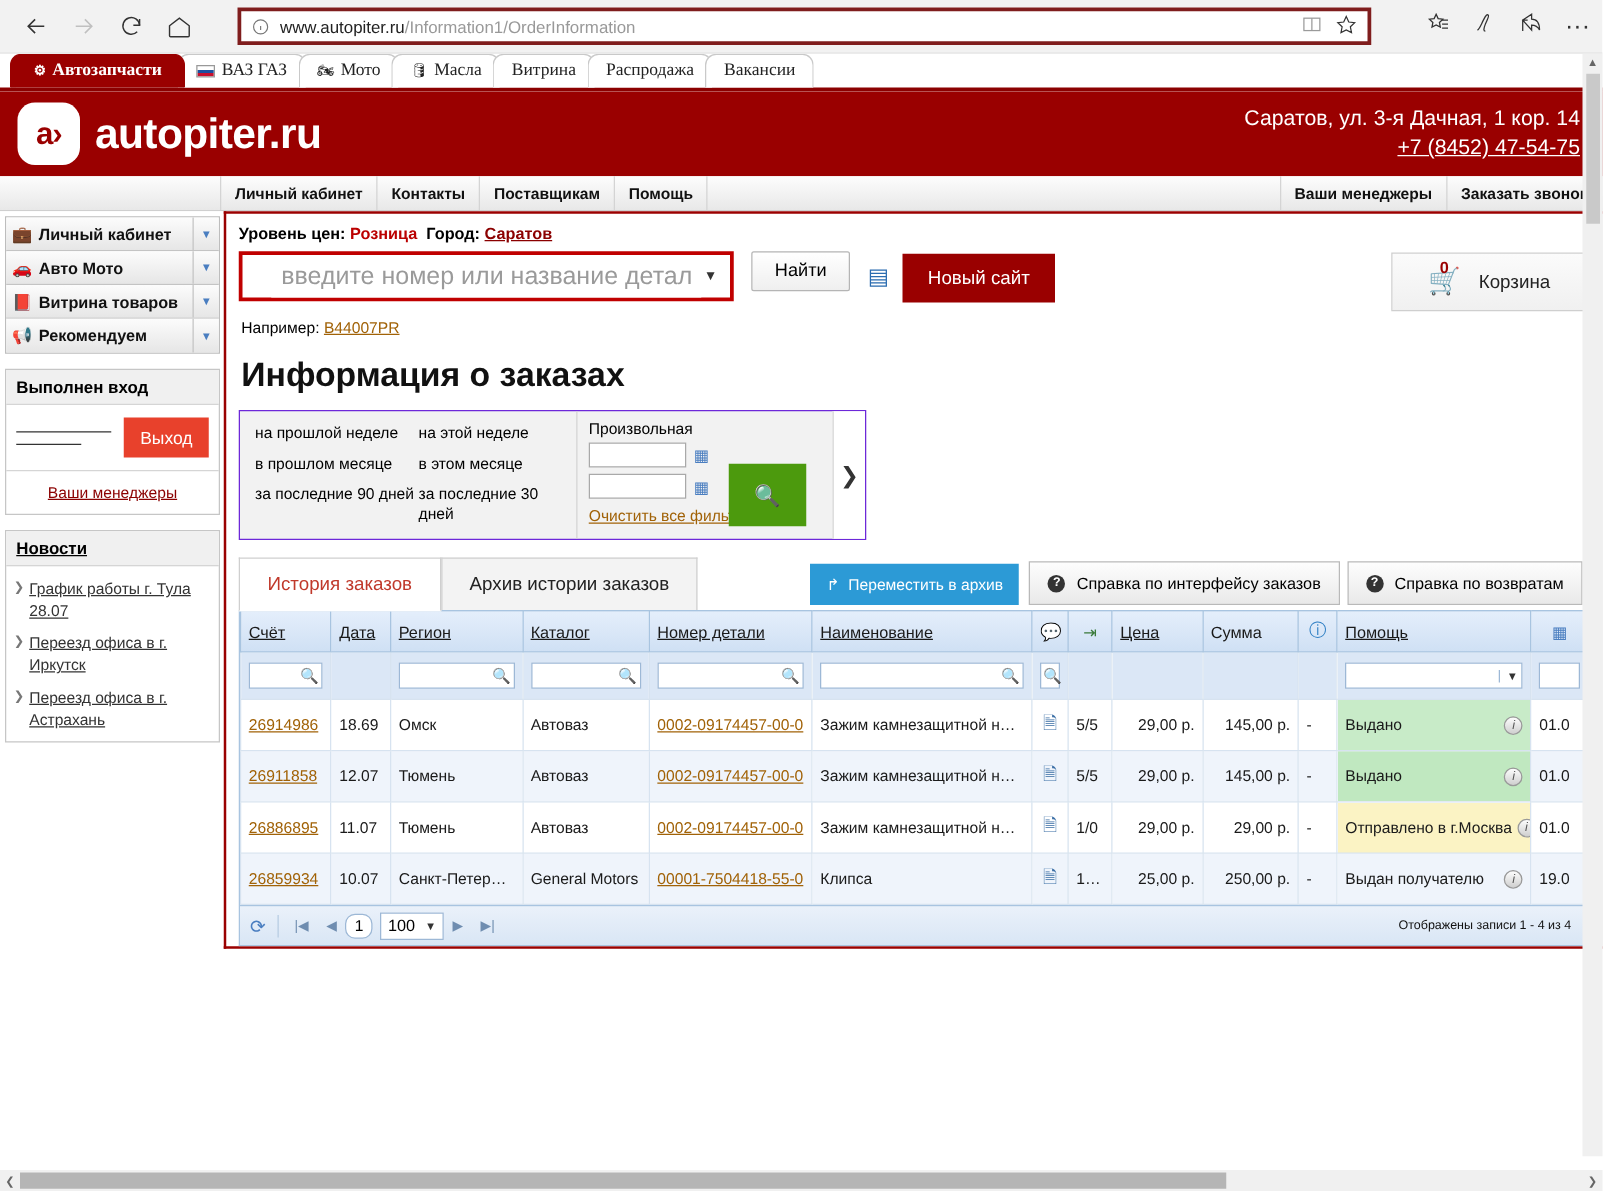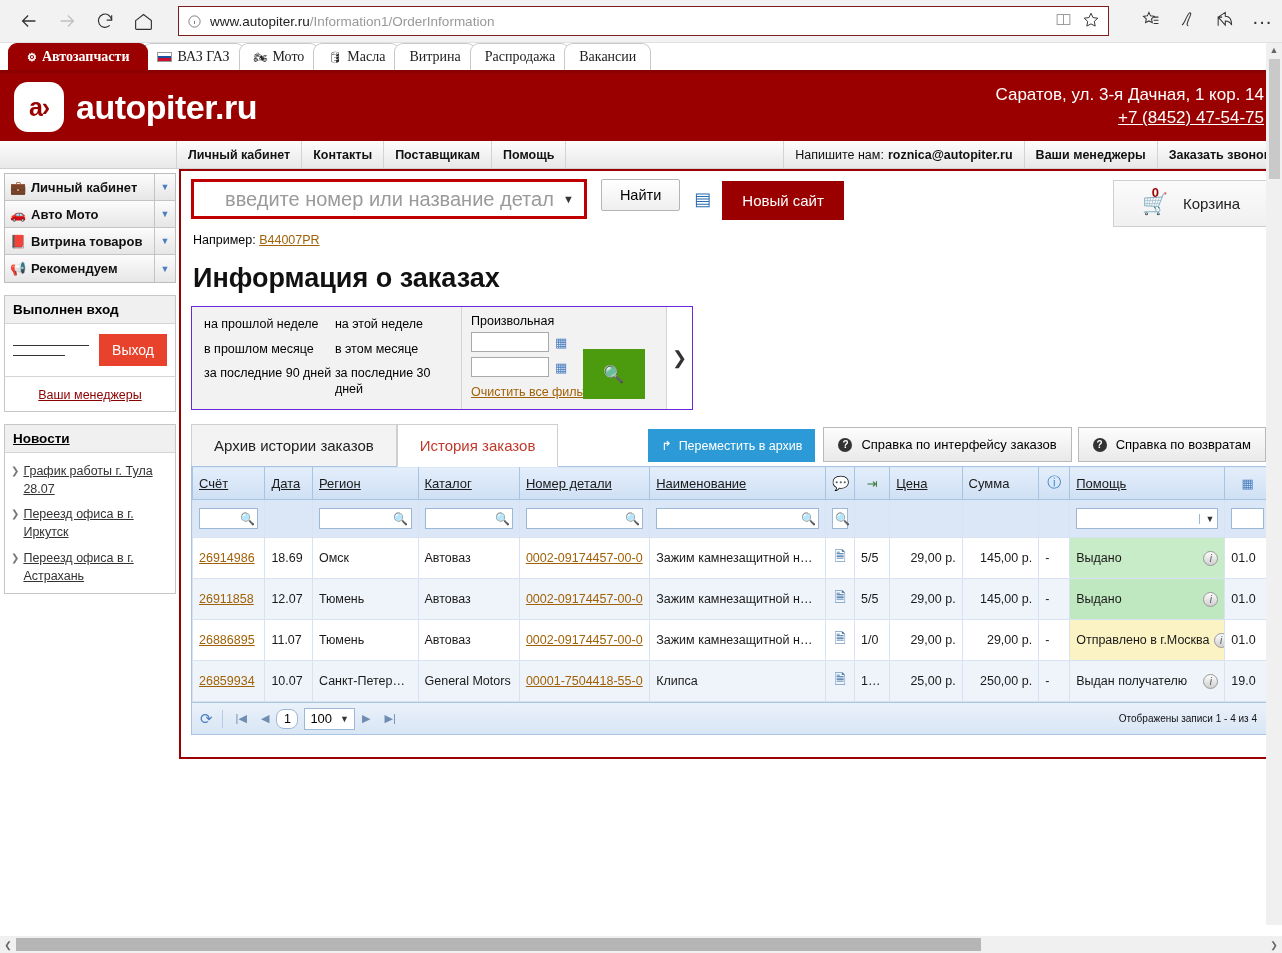--- a/index.html
+++ b/index.html
@@ -22,23 +22,23 @@
   }
   .nav-btn {
     width: 38px; height: 38px;
     display: flex; align-items: center; justify-content: center;
     color: #333;
   }
   .nav-btn.disabled { color: #c0c0c0; }
   .url-box {
     flex: 1;
     height: 30px;
-    margin: 0 16px;
-    background: #fff;
-    border: 1px solid #7f1d1d;
+    margin: 0 28px;
+    background: #fff;
+    border: 3px solid #7f1d1d;
     display: flex;
     align-items: center;
     padding: 0 8px;
     font-size: 13.5px;
   }
   .url-info { margin-right: 8px; color: #777; display:flex; }
   .url-text { flex: 1; color: #999; white-space: nowrap; overflow: hidden; }
   .url-text b { color: #222; font-weight: 400; }
   .url-actions { display: flex; gap: 10px; align-items: center; color:#444; }
   .chrome-icons { display: flex; gap: 18px; align-items: center; padding-left: 16px; color:#333; }
@@ -519,24 +519,20 @@
 </div>
 
 <div class="grey-nav">
   <div class="gn-left">
     <div class="gn-item">Личный кабинет</div>
     <div class="gn-item">Контакты</div>
     <div class="gn-item">Поставщикам</div>
     <div class="gn-item">Помощь</div>
   </div>
   <div class="gn-right">
-    <div class="gn-item">
-      <span class="lbl-normal">Напишите нам:</span>
-      <span>roznica@autopiter.ru</span>
-    </div>
     <div class="gn-item">Ваши менеджеры</div>
     <div class="gn-item">Заказать звонок</div>
   </div>
 </div>
 
 <div class="page">
 
   <div class="sidebar">
     <div class="side-menu">
       <div class="side-row">
@@ -590,20 +586,26 @@
           <span class="news-bullet">❯</span>
           <a>Переезд офиса в г. Астрахань</a>
         </div>
       </div>
     </div>
   </div>
 
   <div class="content">
 
     <div class="search-area">
+      <div class="price-line">
+        <span>Уровень цен:</span>
+        <span class="val">Розница</span>
+        &nbsp;<span>Город:</span>
+        <a>Саратов</a>
+      </div>
       <div class="search-row">
         <div class="search-field-wrap">
           <input class="search-input" placeholder="введите номер или название детали" style="">
           <span class="search-caret">▼</span>
         </div>
         <button class="btn-find">Найти</button>
         <span class="grid-ico">▤</span>
         <button class="btn-newsite">Новый сайт</button>
         <div class="cart-box">
           <span class="cart-ico">🛒<span class="cnt">0</span></span>
@@ -644,22 +646,22 @@
           </div>
           <a class="clear-link">Очистить все фильтры</a>
           <div class="fc-search">
             <span>🔍</span>
           </div>
         </div>
         <div class="filter-arrow">❯</div>
       </div>
 
       <div class="tabs-row">
+        <div class="dtab active">История заказов</div>
         <div class="dtab">Архив истории заказов</div>
-        <div class="dtab active">История заказов</div>
         <div class="tabs-spacer"></div>
         <button class="btn-archive">
           <span>↱</span>
           <span>Переместить в архив</span>
         </button>
         <button class="btn-help">
           <span class="q-ico">?</span>
           <span>Справка по интерфейсу заказов</span>
         </button>
         <button class="btn-help">

